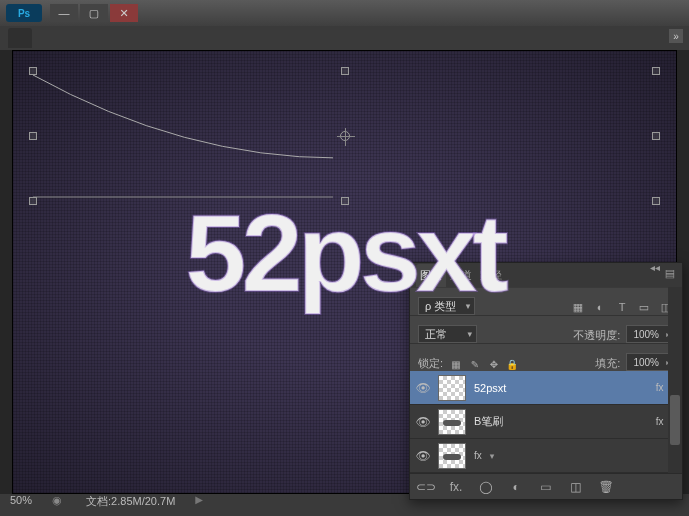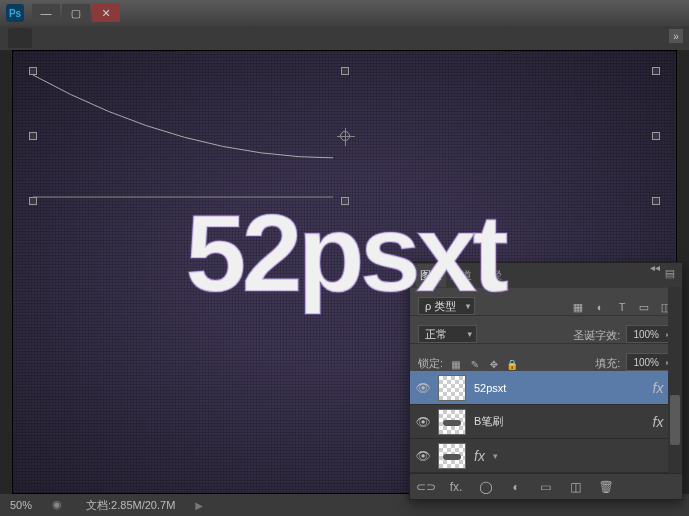--- a/index.html
+++ b/index.html
@@ -1,19 +1,19 @@
 <!DOCTYPE html>
 <html><head>
 <meta charset="utf-8">
 <style>
 *{margin:0;padding:0;box-sizing:border-box;font-family:"Microsoft YaHei",sans-serif;user-select:none}
 body{background:#1a1a1a;width:689px;height:516px;overflow:hidden;position:relative}
 .window{width:689px;height:516px;background:#535353;display:flex;flex-direction:column}
 .titlebar{height:26px;background:linear-gradient(#5a5a5a,#3f3f3f);display:flex;align-items:center;padding:0 6px;color:#e0e0e0;font-size:12px}
-.titlebar .ps-icon{width:18px;height:18px;background:#0a3c5c;border-radius:3px;display:flex;align-items:center;justify-content:center;color:#29abe2;font-weight:bold;font-size:10px;margin-right:8px}
+.titlebar .ps-icon{width:36px;height:18px;background:#0a3c5c;border-radius:3px;display:flex;align-items:center;justify-content:center;color:#29abe2;font-weight:bold;font-size:10px;margin-right:8px}
 .titlebar .title-text{flex:1}
 .win-btns{display:flex;gap:2px}
 .win-btn{width:28px;height:18px;background:#444;display:flex;align-items:center;justify-content:center;font-size:11px;color:#ccc;cursor:pointer}
 .win-btn.close{background:#8a3a3a}
 .tabbar{height:24px;background:#3a3a3a;display:flex;align-items:center;padding:0 8px;position:relative}
 .doc-tab{height:20px;background:#2f2f2f;padding:0 12px;font-size:11px;color:#ccc;display:flex;align-items:center;border-radius:3px 3px 0 0}
 .tab-expand{position:absolute;right:6px;top:3px;width:14px;height:14px;background:#555;font-size:10px;color:#ccc;display:flex;align-items:center;justify-content:center}
 .canvas-area{flex:1;background:#262626;position:relative;overflow:hidden}
 .canvas-inner{position:absolute;left:12px;top:0;right:12px;bottom:22px;background:#3d3552;background-image:repeating-linear-gradient(0deg,rgba(0,0,0,.15) 0,rgba(0,0,0,.15) 1px,transparent 1px,transparent 3px),repeating-linear-gradient(90deg,rgba(0,0,0,.15) 0,rgba(0,0,0,.15) 1px,transparent 1px,transparent 3px);border:1px solid #000;display:flex;align-items:center;justify-content:center}
 .canvas-inner::after{content:"";position:absolute;inset:0;background:radial-gradient(ellipse at center,transparent 30%,rgba(0,0,0,.4) 100%)}
@@ -21,21 +21,21 @@
 .transform-handles{position:absolute;left:20px;right:20px;top:20px;height:130px;z-index:2}
 .handle{position:absolute;width:8px;height:8px;border:1px solid #999;background:rgba(100,100,100,.3)}
 .h-tl{left:-4px;top:-4px}.h-tr{right:-4px;top:-4px}.h-bl{left:-4px;bottom:-4px}.h-br{right:-4px;bottom:-4px}
 .h-tm{left:50%;top:-4px;margin-left:-4px}.h-bm{left:50%;bottom:-4px;margin-left:-4px}
 .h-ml{left:-4px;top:50%;margin-top:-4px}.h-mr{right:-4px;top:50%;margin-top:-4px}
 .h-c{left:50%;top:50%;margin:-5px 0 0 -5px;width:10px;height:10px;border-radius:50%;background:transparent}
 .h-c::before,.h-c::after{content:"";position:absolute;background:#888}
 .h-c::before{left:-4px;top:4px;width:18px;height:1px}
 .h-c::after{top:-4px;left:4px;height:18px;width:1px}
 .curve{position:absolute;left:0;right:0;top:0;height:130px}
-.statusbar{height:22px;background:#3a3a3a;display:flex;align-items:center;padding:0 10px;font-size:11px;color:#bbb;gap:20px;position:absolute;bottom:0;left:0;right:0}
+.statusbar{height:22px;background:#3a3a3a;display:flex;align-items:flex-start;padding:0 10px;font-size:11px;color:#bbb;gap:20px;position:absolute;bottom:0;left:0;right:0}
 .statusbar .sb-icon{width:14px;height:14px;color:#888}
 .statusbar .sb-arrow{font-size:10px;color:#777}
 
 .panel{position:absolute;right:6px;top:262px;width:274px;background:#454545;border:1px solid #222;box-shadow:0 4px 12px rgba(0,0,0,.5);font-size:11px;color:#ccc}
 .panel-tabs{height:24px;background:#383838;display:flex;align-items:flex-end;padding:0 6px;position:relative}
 .ptab{padding:4px 4px;color:#999;cursor:pointer}
 .ptab.active{background:#454545;color:#e0e0e0;border-radius:3px 3px 0 0}
 .panel-collapse{position:absolute;right:22px;top:-1px;font-size:10px;color:#999;cursor:pointer}
 .panel-menu{position:absolute;right:4px;top:3px;width:16px;height:14px;color:#999;cursor:pointer;display:flex;align-items:center;justify-content:center}
 .panel-row{height:28px;display:flex;align-items:flex-end;padding:0 8px;gap:6px;border-top:1px solid #3a3a3a}
@@ -50,21 +50,21 @@
 .lock-icons{display:flex;gap:5px;align-items:center}
 .lock-icons span{width:14px;height:14px;display:flex;align-items:center;justify-content:center;color:#aaa;font-size:10px;cursor:pointer}
 .layers-list{background:#3a3a3a}
 .layer{height:34px;display:flex;align-items:center;padding:0 6px;border-bottom:1px solid #2d2d2d;gap:8px;cursor:pointer}
 .layer.selected{background:#5a7ba8}
 .layer.selected .layer-name{color:#fff}
 .eye{width:14px;height:14px;display:flex;align-items:center;justify-content:center;font-size:12px;color:#bbb;cursor:pointer}
 .thumb{width:28px;height:26px;background:repeating-conic-gradient(#ccc 0 25%,#fff 0 50%) 0 0/8px 8px;border:1px solid #666;position:relative}
 .thumb.brush-thumb::after{content:"";position:absolute;left:4px;right:4px;top:10px;height:6px;background:#555;border-radius:3px}
 .layer-name{flex:1;color:#ddd}
-.fx{color:#bbb;font-size:14px;font-style:italic;cursor:pointer}
+.fx{color:#bbb;font-size:10px;cursor:pointer}
 .fx-arrow{color:#999;font-size:9px;cursor:pointer}
 .panel-footer{height:26px;background:#3d3d3d;display:flex;align-items:center;padding:0 8px;gap:14px;border-top:1px solid #2a2a2a}
 .pf-icon{width:16px;height:16px;display:flex;align-items:center;justify-content:center;color:#aaa;font-size:12px;cursor:pointer}
 .scroll-track{position:absolute;right:0;top:24px;bottom:26px;width:14px;background:#333}
 .scroll-thumb{position:absolute;left:2px;right:2px;top:108px;height:50px;background:#5a5a5a;border-radius:2px;cursor:pointer}
 </style>
 </head>
 <body>
 
 <div class="window">
@@ -125,21 +125,21 @@
         <div class="filt">▦</div>
         <div class="filt">◐</div>
         <div class="filt">T</div>
         <div class="filt">▭</div>
         <div class="filt">◫</div>
       </div>
     </div>
 
     <div class="panel-row secondary">
       <div class="dropdown" style="width:59px">正常</div>
-      <span class="label-sm" style="margin-left:auto">圣诞字效:</span>
+      <span class="label-sm" style="margin-left:auto">不透明度:</span>
       <div class="pct-box">100%</div>
     </div>
 
     <div class="panel-row secondary">
       <span class="label-sm">锁定:</span>
       <div class="lock-icons">
         <span>▦</span>
         <span>✎</span>
         <span>✥</span>
         <span>🔒</span>

